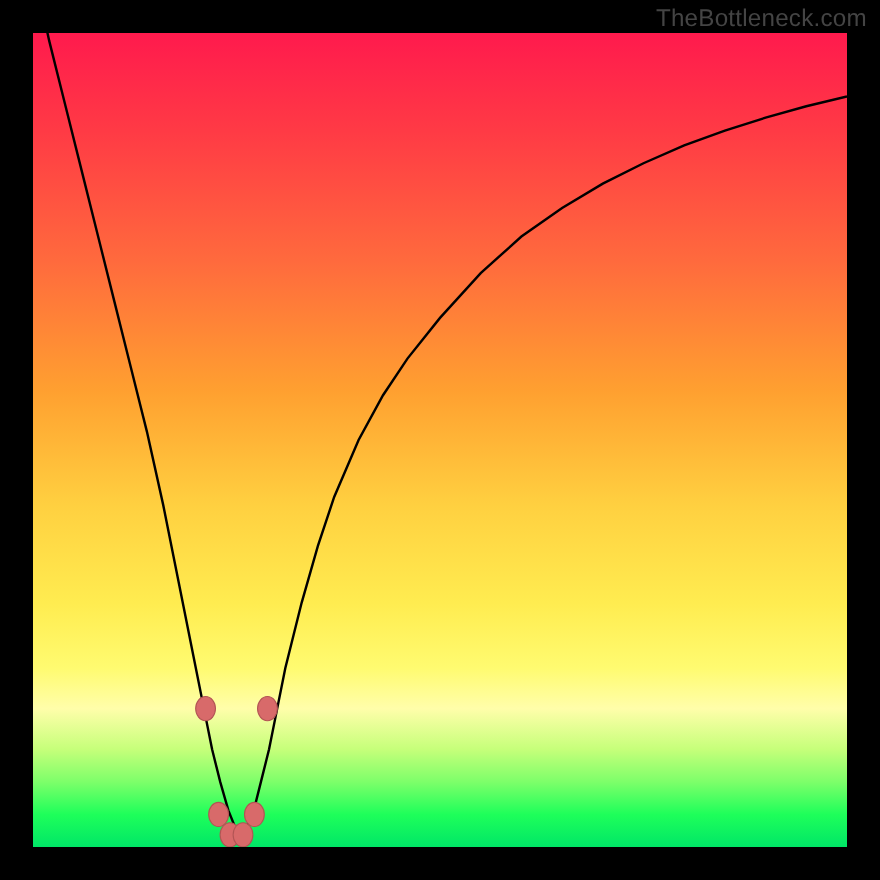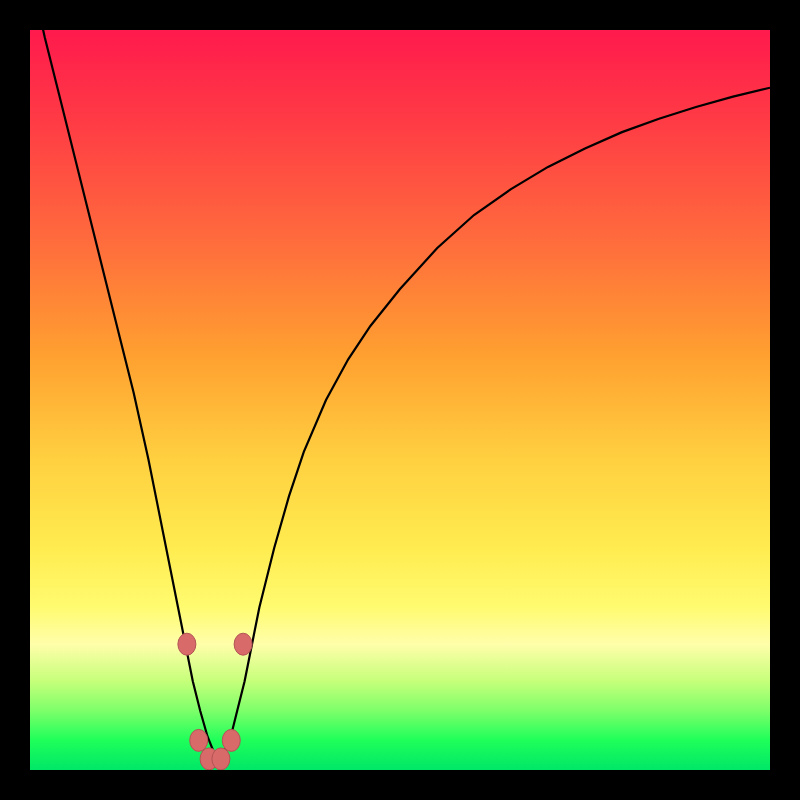--- a/index.html
+++ b/index.html
@@ -64,13 +64,14 @@
     <path id="curve-path" fill="none" stroke="#000000" stroke-width="2.2" d="M0.00 -59.20 L14.80 7.40 L29.60 66.60 L44.40 125.80 L59.20 185.00 L74.00 244.20 L88.80 303.40 L103.60 362.60 L118.40 429.20 L133.20 503.20 L140.60 540.20 L148.00 577.20 L155.40 614.20 L162.80 651.20 L170.20 680.80 L177.60 706.70 L185.00 725.20 L192.40 725.20 L199.80 710.40 L207.20 680.80 L214.60 651.20 L222.00 614.20 L229.40 577.20 L244.20 518.00 L259.00 466.20 L273.80 421.80 L296.00 370.00 L318.20 329.30 L340.40 296.00 L370.00 259.00 L407.00 218.30 L444.00 185.00 L481.00 159.10 L518.00 136.90 L555.00 118.40 L592.00 102.12 L629.00 88.80 L666.00 76.96 L703.00 66.60 L740.00 57.72"></path>
     <g id="marker-group">
         <ellipse cx="156.88" cy="614.20" rx="9" ry="11" fill="#d86a6a" stroke="#b25454" stroke-width="1"></ellipse>
         <ellipse cx="213.12" cy="614.20" rx="9" ry="11" fill="#d86a6a" stroke="#b25454" stroke-width="1"></ellipse>
         <ellipse cx="168.72" cy="710.40" rx="9" ry="11" fill="#d86a6a" stroke="#b25454" stroke-width="1"></ellipse>
         <ellipse cx="201.28" cy="710.40" rx="9" ry="11" fill="#d86a6a" stroke="#b25454" stroke-width="1"></ellipse>
         <ellipse cx="179.08" cy="728.90" rx="9" ry="11" fill="#d86a6a" stroke="#b25454" stroke-width="1"></ellipse>
         <ellipse cx="190.92" cy="728.90" rx="9" ry="11" fill="#d86a6a" stroke="#b25454" stroke-width="1"></ellipse>
       </g>
   </svg>
+  <div class="watermark">TheBottleneck.com</div>
 </div>
 
 </body></html>

